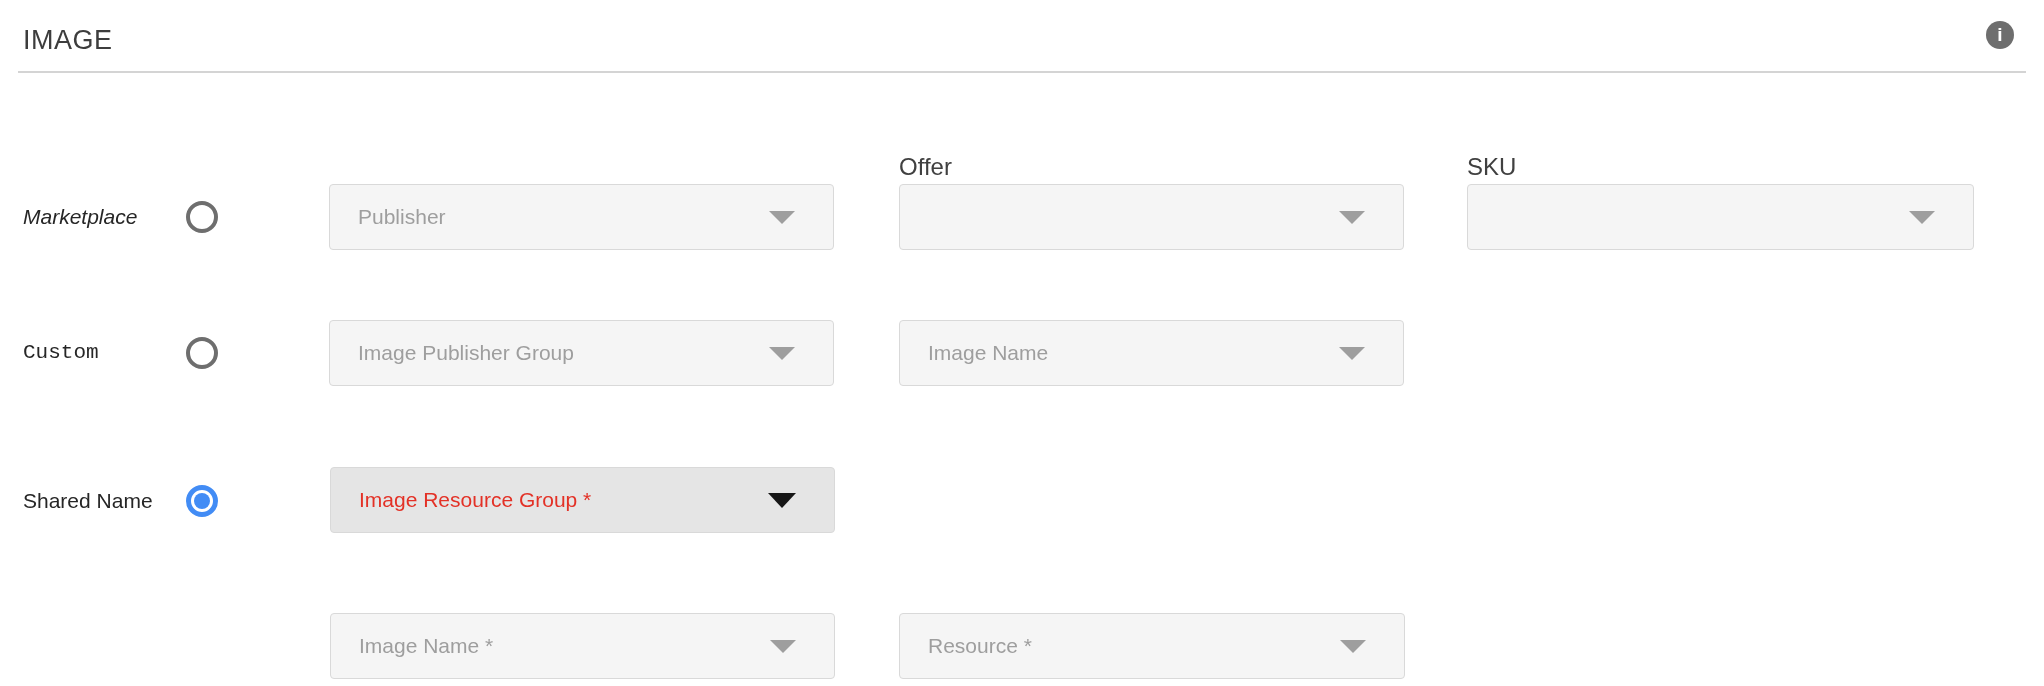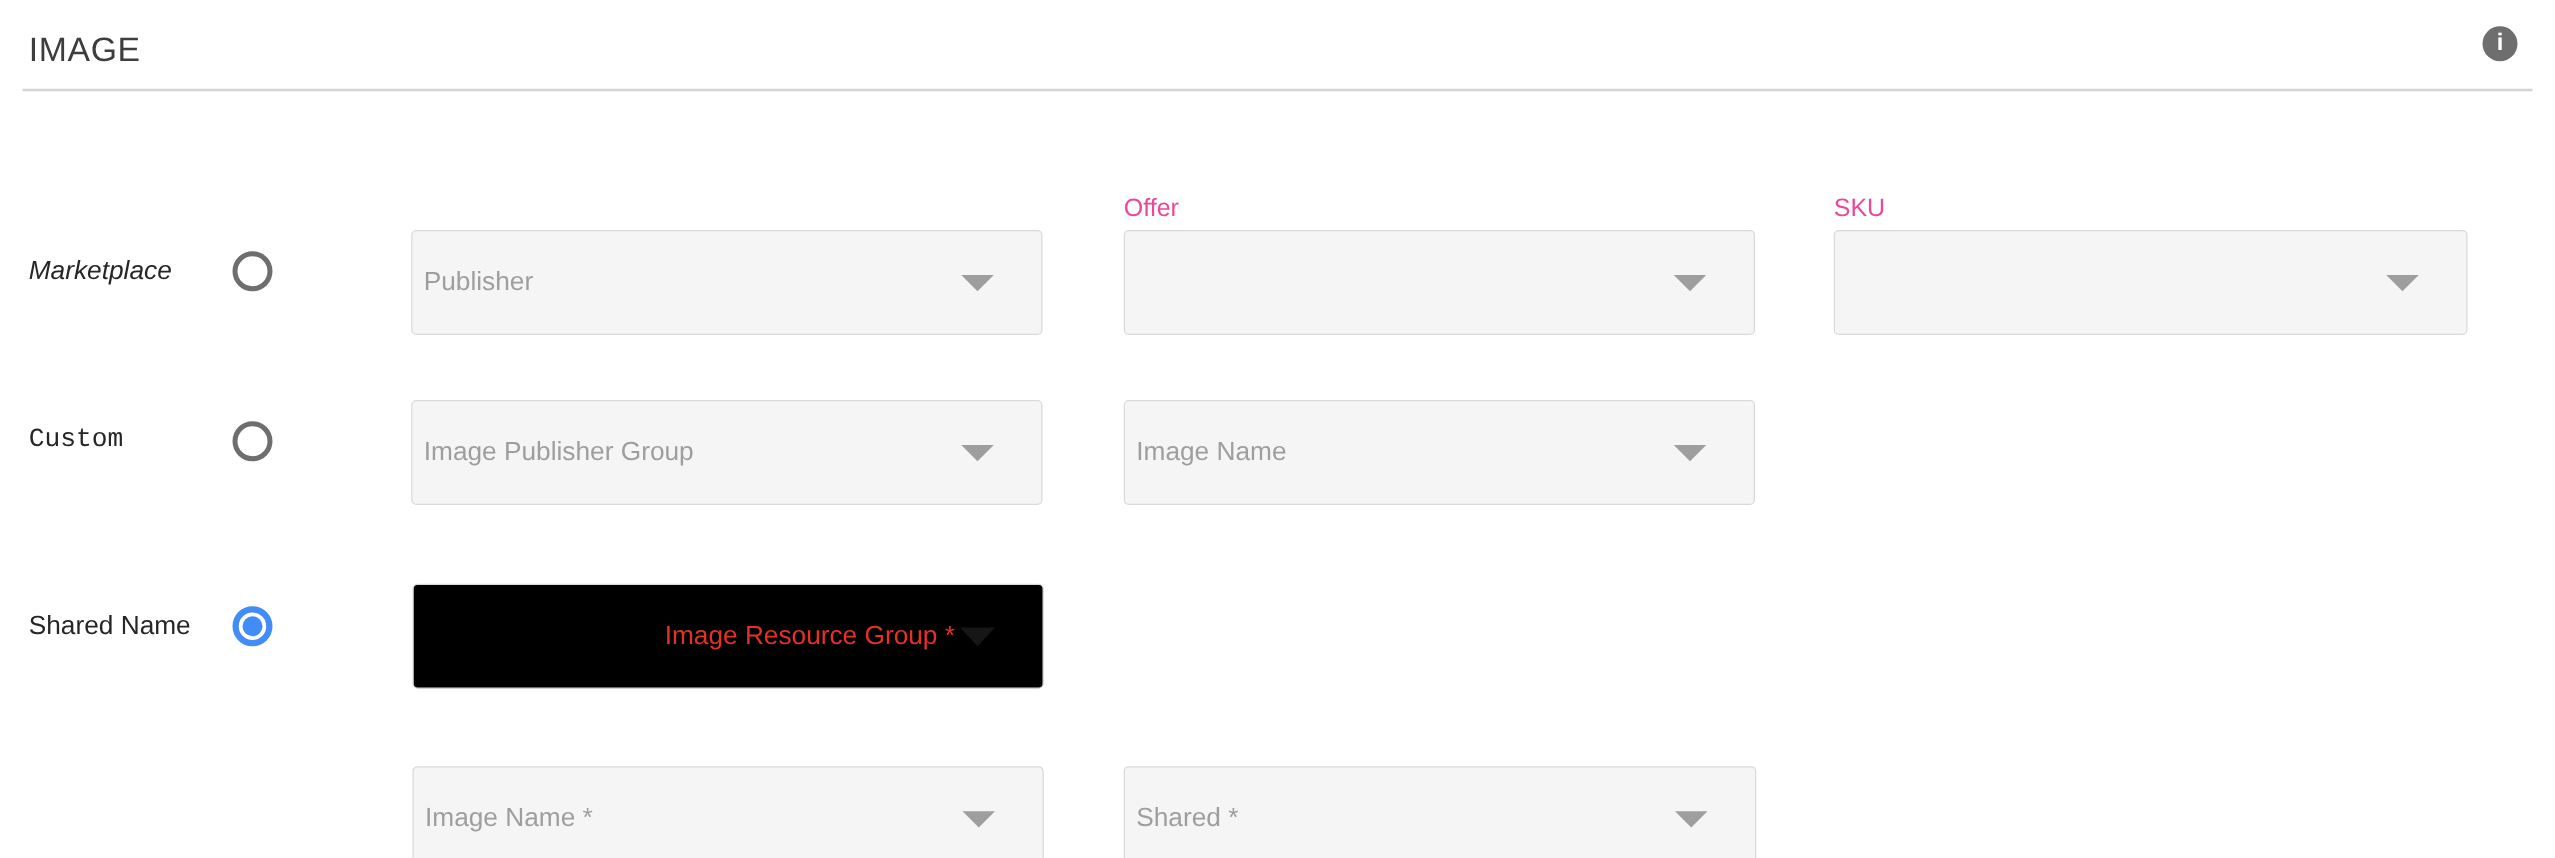--- a/index.html
+++ b/index.html
@@ -80,54 +80,53 @@
     top: 3px;
     width: 16px;
     height: 16px;
     border-radius: 50%;
     background: #428cf5;
   }
 
   
   .top-label {
     position: absolute;
-    font-size: 20px;
+    font-size: 24px;
     line-height: 22px;
-    color: #ec4899;
+    color: #404040;
   }
   .dropdown {
     position: absolute;
-    height: 84px;
+    height: 66px;
     box-sizing: border-box;
     background: #f5f5f5;
     border: 1px solid #d9d9d9;
     border-radius: 4px;
     display: flex;
     align-items: center;
-    padding: 0 70px 0 9px;
+    padding: 0 70px 0 28px;
     font-size: 21px;
     color: #9e9e9e;
     cursor: pointer;
   }
   .dropdown .arrow {
     position: absolute;
     right: 38px;
     top: 50%;
     margin-top: -6px;
     width: 0;
     height: 0;
     border-left: 13px solid transparent;
     border-right: 13px solid transparent;
     border-top: 13px solid #9e9e9e;
   }
   .dropdown.white {
-    background: #000000;
+    background: #e5e5e5;
     border-color: #d9d9d9;
     color: #e33126;
-    justify-content: flex-end;
   }
   .dropdown.white .arrow {
     border-top-color: #161616;
     margin-top: -7px;
     border-left-width: 14px;
     border-right-width: 14px;
     border-top-width: 15px;
   }
 </style>
 </head>
@@ -180,17 +179,17 @@
     <span class="arrow"></span>
   </div>
 
 
   <div class="dropdown" style="left:330px;top:601px;width:505px;">
     <span>Image Name *</span>
     <span class="arrow"></span>
   </div>
 
   <div class="dropdown" style="left:899px;top:601px;width:506px;">
-    <span>Shared *</span>
+    <span>Resource *</span>
     <span class="arrow"></span>
   </div>
 
 </div>
 
 </body></html>

